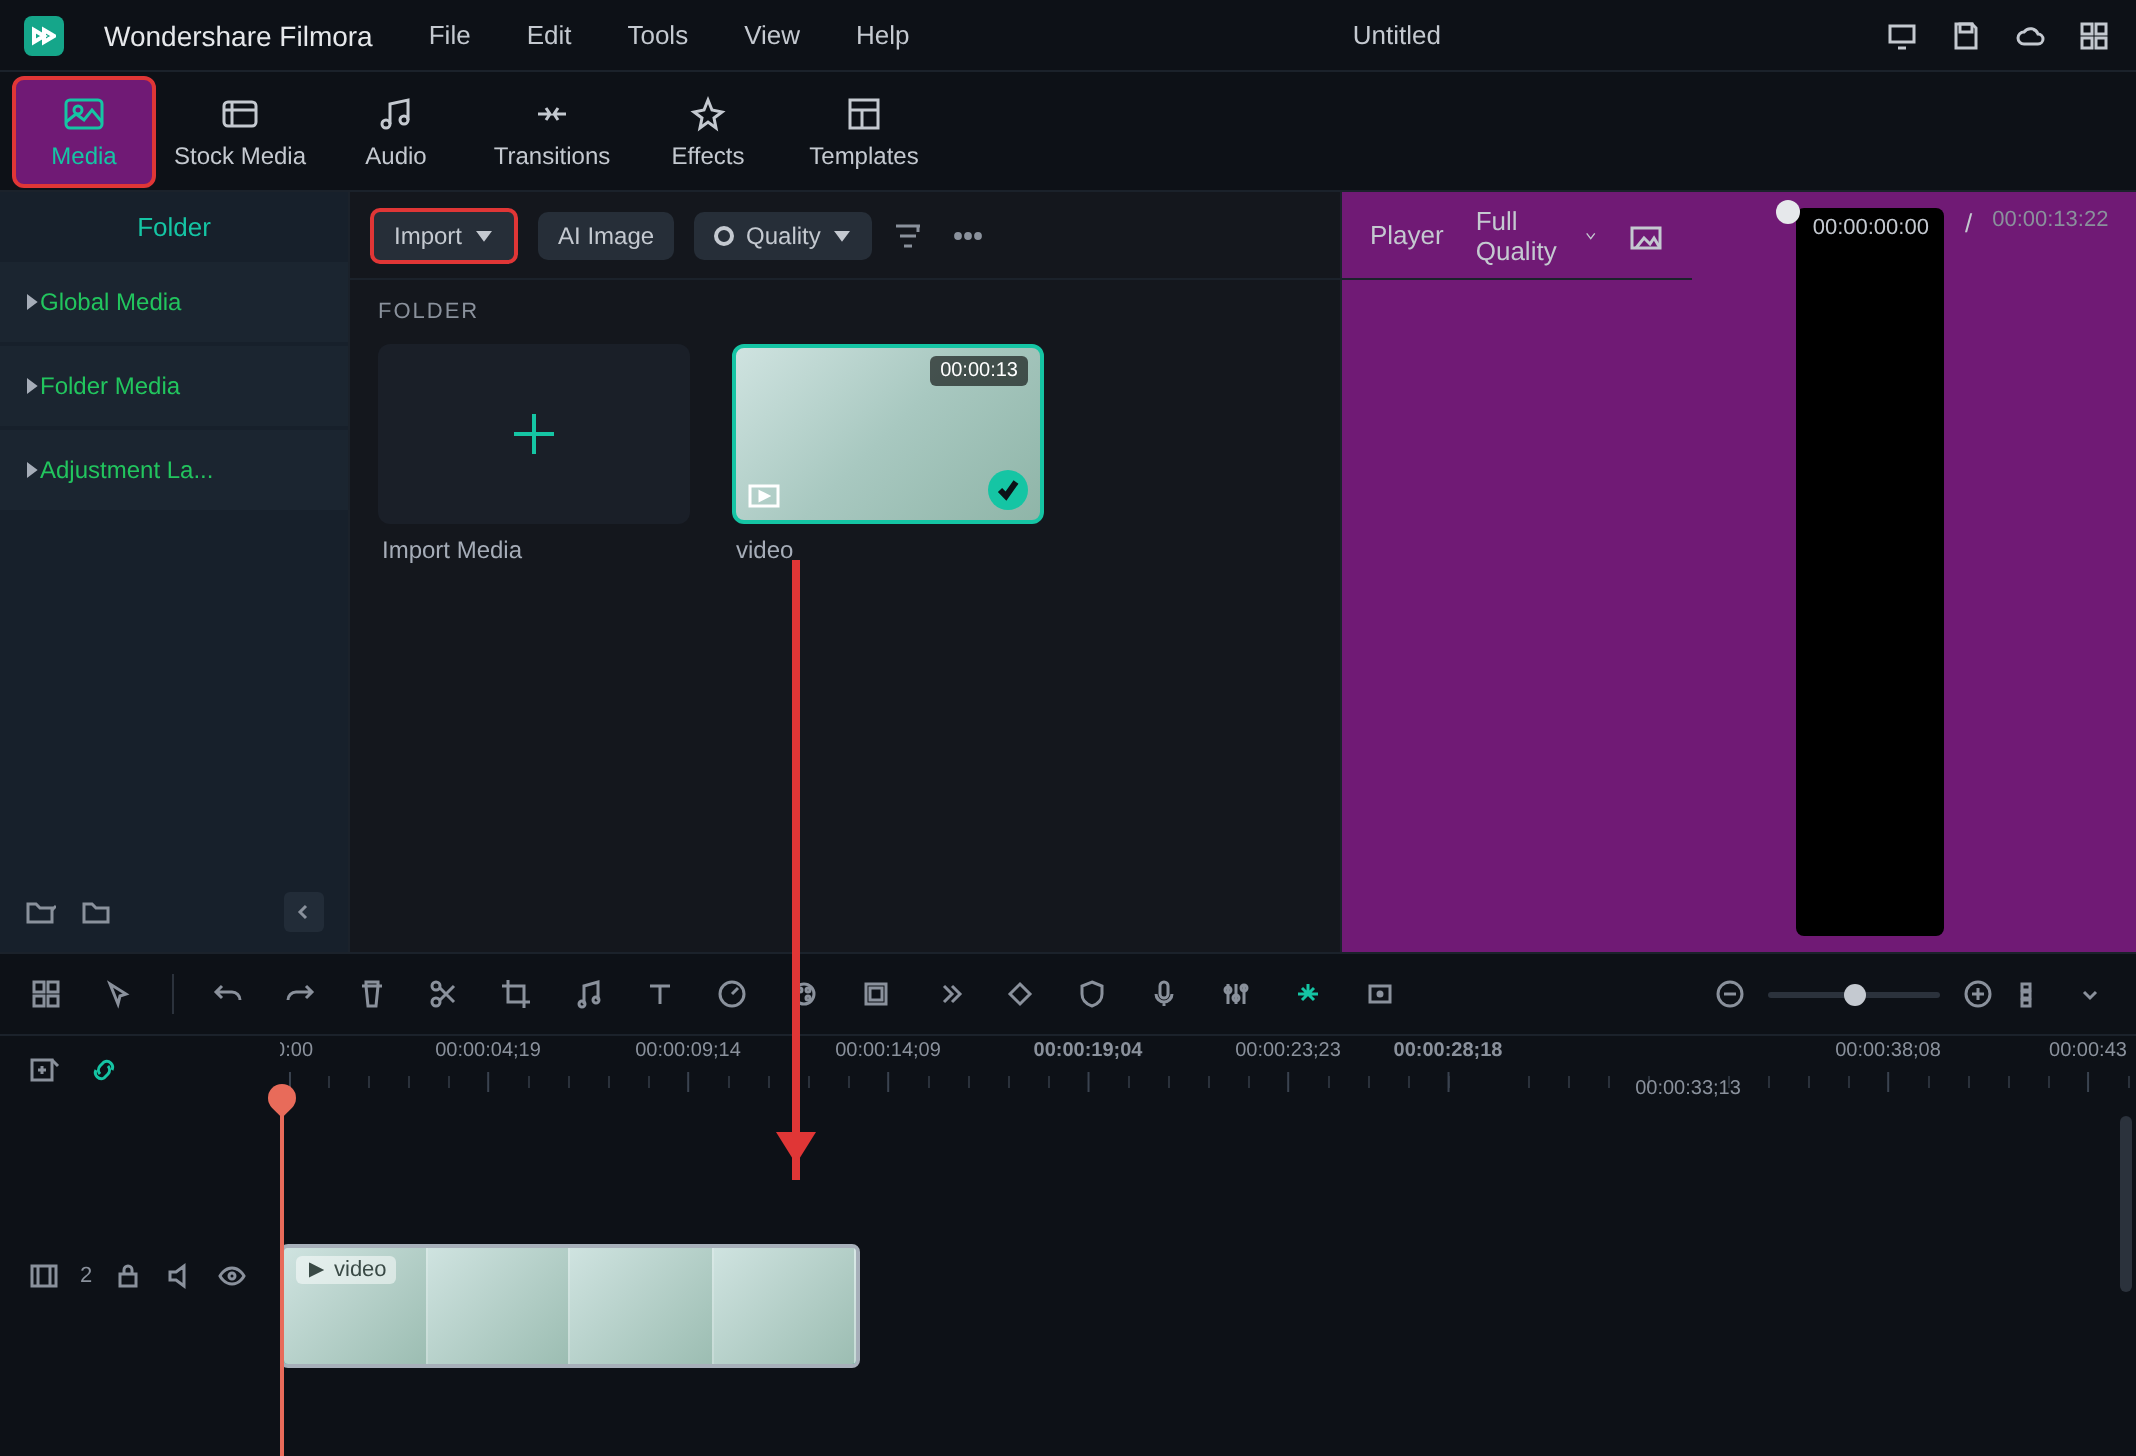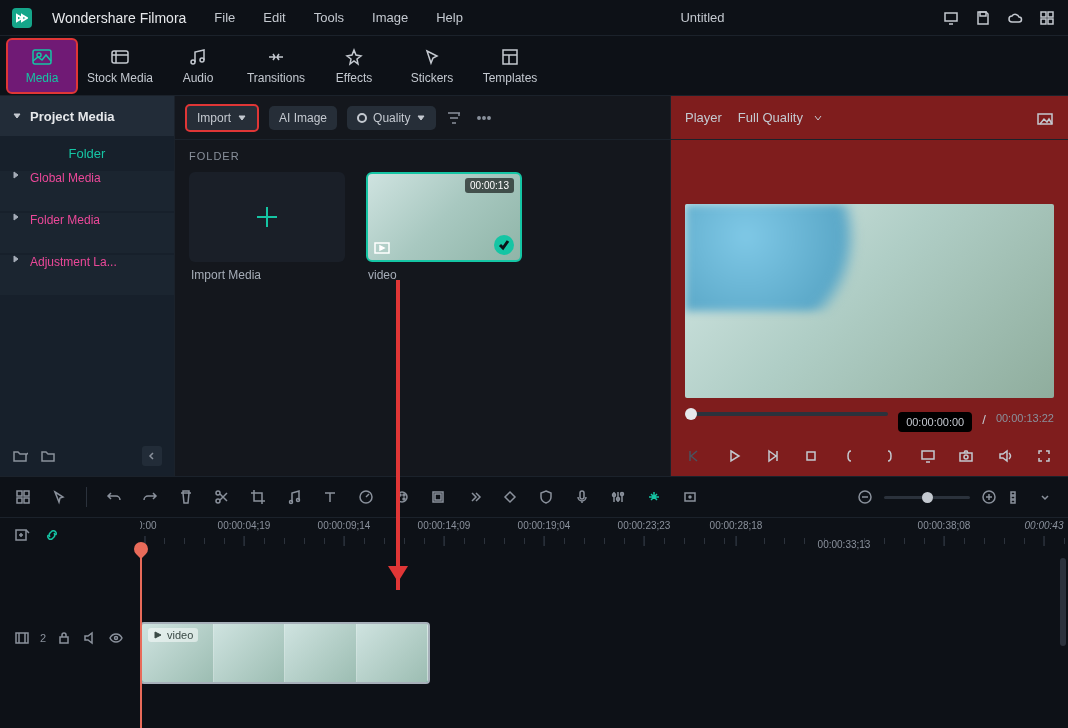--- a/index.html
+++ b/index.html
@@ -25,21 +25,21 @@
 .tab.active .tab-label{color:#15c5a4}
 .tab-icon svg{width:22px;height:20px;stroke:#c4c9d0;fill:none;stroke-width:1.5}
 .tab.active .tab-icon svg{stroke:#15c5a4}
 
 
 .main{display:flex;height:380px}
 .sidebar{width:175px;background:#17202b;border-right:1px solid #1b222b;display:flex;flex-direction:column}
 .side-head{display:flex;align-items:center;height:40px;padding:0 12px;gap:8px;background:#222c38;color:#e6e8eb;font-weight:600}
 .side-head svg{width:10px;height:10px;stroke:#c4c9d0;fill:#c4c9d0}
 .folder-lbl{color:#15c5a4;text-align:center;padding:10px 0;font-size:13px}
-.side-item{display:flex;height:40px;padding:0 12px;gap:10px;background:#1b2530;margin-bottom:2px;cursor:pointer;font-size:12px;color:#ec4899}
+.side-item{display:flex;align-items:center;height:40px;padding:0 12px;background:#1b2530;margin-bottom:2px;cursor:pointer;font-size:12px;color:#22c55e}
 .side-item svg{width:8px;height:8px;stroke:#a6adb8;fill:#a6adb8}
 .side-foot{margin-top:auto;display:flex;align-items:center;height:40px;padding:0 12px;gap:12px}
 .side-foot .sf-icon svg{width:16px;height:14px;stroke:#8a919c;fill:none;stroke-width:1.5}
 .sf-collapse{margin-left:auto;width:20px;height:20px;background:#222c38;border-radius:3px;display:flex;align-items:center;justify-content:center}
 
 
 .browser{flex:1;background:#14171d;display:flex;flex-direction:column}
 .toolbar{display:flex;align-items:center;height:44px;padding:0 10px;gap:10px;border-bottom:1px solid #1b222b}
 .btn{display:flex;align-items:center;gap:6px;padding:5px 10px;border-radius:5px;background:#262e38;cursor:pointer;font-size:12px}
 .btn.import{border:2px solid #e03636}
@@ -57,21 +57,21 @@
 .thumb-box.import-box svg{width:30px;height:30px;stroke:#15c5a4;stroke-width:2;fill:none}
 .thumb-box.video{border:2px solid #15c5a4;background:linear-gradient(135deg,#cfe3e0 0%,#a8c8c0 50%,#8fb5a8 100%)}
 .dur{position:absolute;top:4px;right:6px;background:rgba(0,0,0,.6);color:#fff;padding:2px 5px;border-radius:3px;font-size:10px}
 .check{position:absolute;bottom:5px;right:6px;width:20px;height:20px;background:#15c5a4;border-radius:50%;display:flex;align-items:center;justify-content:center}
 .check svg{width:12px;height:12px;stroke:#0d1117;fill:none;stroke-width:3}
 .clip-ic{position:absolute;bottom:5px;left:6px;width:16px;height:14px}
 .clip-ic svg{width:16px;height:14px;stroke:#fff;fill:none;stroke-width:1.5}
 .thumb-label{padding:6px 2px;font-size:12px;color:#a6adb8}
 
 
-.preview{width:398px;background:#7f1d1d;border-left:1px solid #1b222b;display:flex;flex-direction:column}
+.preview{width:398px;background:#701a75;border-left:1px solid #1b222b;display:flex;flex-direction:row}
 .pv-head{display:flex;align-items:center;height:44px;padding:0 14px;gap:16px;border-bottom:1px solid #1b222b}
 .pv-quality{display:flex;align-items:center;gap:10px;cursor:pointer}
 .pv-snap{margin-left:auto;width:18px;height:16px}
 .pv-snap svg{width:18px;height:16px;stroke:#c4c9d0;fill:none;stroke-width:1.5}
 .pv-video{flex:1;margin:64px 14px 6px;background:linear-gradient(135deg,#d5e8e5 0%,#b0cec6 45%,#8fad9d 100%);border-radius:2px;position:relative;overflow:hidden}
 .pv-glove{position:absolute;top:0;left:0;width:55%;height:55%;background:radial-gradient(circle at 30% 30%,#7fc8e6 0%,#5ba8c8 60%,transparent 70%);filter:blur(4px)}
 .pv-time{display:flex;gap:10px;padding:8px 14px}
 .pv-slider{flex:1;height:4px;background:#2b323c;border-radius:2px;position:relative}
 .pv-knob{position:absolute;left:0;top:-4px;width:12px;height:12px;background:#e6e8eb;border-radius:50%}
 .pv-cur{background:#000;padding:4px 8px;border-radius:4px;font-size:11px}
@@ -125,21 +125,21 @@
 <div class="titlebar">
   <div class="logo">
       <svg viewBox="0 0 12 12">
         <path d="M1 3l5 3-5 3zM6 3l5 3-5 3z"></path>
       </svg>
     </div>
   <span class="app-name">Wondershare Filmora</span>
   <span class="tb-menu">File</span>
   <span class="tb-menu">Edit</span>
   <span class="tb-menu">Tools</span>
-  <span class="tb-menu">Image</span>
+  <span class="tb-menu">View</span>
   <span class="tb-menu">Help</span>
   <div class="tb-center">Untitled</div>
   <div class="tb-right">
     <span class="tb-icon">
         <svg viewBox="0 0 16 16">
           <rect x="2" y="3" width="12" height="8"></rect>
           <path d="M6 14h4"></path>
         </svg>
       </span>
     <span class="tb-icon">
@@ -206,45 +206,31 @@
     <span class="tab-icon">
         <svg viewBox="0 0 22 20">
           <path d="M11 3l2 5 5 1-4 3 1 5-4-3-4 3 1-5-4-3 5-1z"></path>
         </svg>
       </span>
     <span class="tab-label">Effects</span>
   </div>
   <div class="tab">
     <span class="tab-icon">
         <svg viewBox="0 0 22 20">
-          <path d="M6 4l10 5-4 2-2 5z"></path>
-        </svg>
-      </span>
-    <span class="tab-label">Stickers</span>
-  </div>
-  <div class="tab">
-    <span class="tab-icon">
-        <svg viewBox="0 0 22 20">
           <rect x="4" y="3" width="14" height="14"></rect>
           <path d="M4 8h14M10 8v9"></path>
         </svg>
       </span>
     <span class="tab-label">Templates</span>
   </div>
 </div>
 
 <div class="main">
 
   <div class="sidebar">
-    <div class="side-head">
-      <svg viewBox="0 0 10 10">
-          <path d="M2 3l3 4 3-4z"></path>
-        </svg>
-      <span>Project Media</span>
-    </div>
     <div class="folder-lbl">Folder</div>
     <div class="side-item">
         <svg viewBox="0 0 8 8">
           <path d="M2 1l4 3-4 3z"></path>
         </svg>
         <span>Global Media</span>
       </div>
     <div class="side-item">
         <svg viewBox="0 0 8 8">
           <path d="M2 1l4 3-4 3z"></path>
@@ -599,46 +585,46 @@
       <div class="tick" style="left: 204px;">00:00:09;14</div>
       <div class="subtick" style="left: 224px;"></div>
       <div class="subtick" style="left: 244px;"></div>
       <div class="subtick" style="left: 264px;"></div>
       <div class="subtick" style="left: 284px;"></div>
       <div class="tick" style="left: 304px;">00:00:14;09</div>
       <div class="subtick" style="left: 324px;"></div>
       <div class="subtick" style="left: 344px;"></div>
       <div class="subtick" style="left: 364px;"></div>
       <div class="subtick" style="left: 384px;"></div>
-      <div class="tick" style="left: 404px;">00:00:19;04</div>
+      <div class="tick" style="left: 404px; font-weight: bold;">00:00:19;04</div>
       <div class="subtick" style="left: 424px;"></div>
       <div class="subtick" style="left: 444px;"></div>
       <div class="subtick" style="left: 464px;"></div>
       <div class="subtick" style="left: 484px;"></div>
       <div class="tick" style="left: 504px;">00:00:23;23</div>
       <div class="subtick" style="left: 524px;"></div>
       <div class="subtick" style="left: 544px;"></div>
       <div class="subtick" style="left: 564px;"></div>
       <div class="subtick" style="left: 584px;"></div>
-      <div class="tick" style="left: 596px;">00:00:28;18</div>
+      <div class="tick" style="left: 584px; font-weight: bold;">00:00:28;18</div>
       <div class="subtick" style="left: 624px;"></div>
       <div class="subtick" style="left: 644px;"></div>
       <div class="subtick" style="left: 664px;"></div>
       <div class="subtick" style="left: 684px;"></div>
       <div class="tick" style="left: 704px; margin-top: 19px;">00:00:33;13</div>
       <div class="subtick" style="left: 724px;"></div>
       <div class="subtick" style="left: 744px;"></div>
       <div class="subtick" style="left: 764px;"></div>
       <div class="subtick" style="left: 784px;"></div>
       <div class="tick" style="left: 804px;">00:00:38;08</div>
       <div class="subtick" style="left: 824px;"></div>
       <div class="subtick" style="left: 844px;"></div>
       <div class="subtick" style="left: 864px;"></div>
       <div class="subtick" style="left: 884px;"></div>
-      <div class="tick" style="left: 904px; font-style: italic;">00:00:43</div>
+      <div class="tick" style="left: 904px;">00:00:43</div>
       <div class="subtick" style="left: 924px;"></div>
     </div>
 </div>
 
 <div class="tracks">
   <div class="tracks-left">
     <div style="height:56px"></div>
     <div class="trk-head">
       <svg viewBox="0 0 16 16">
           <rect x="2" y="3" width="12" height="10"></rect>

